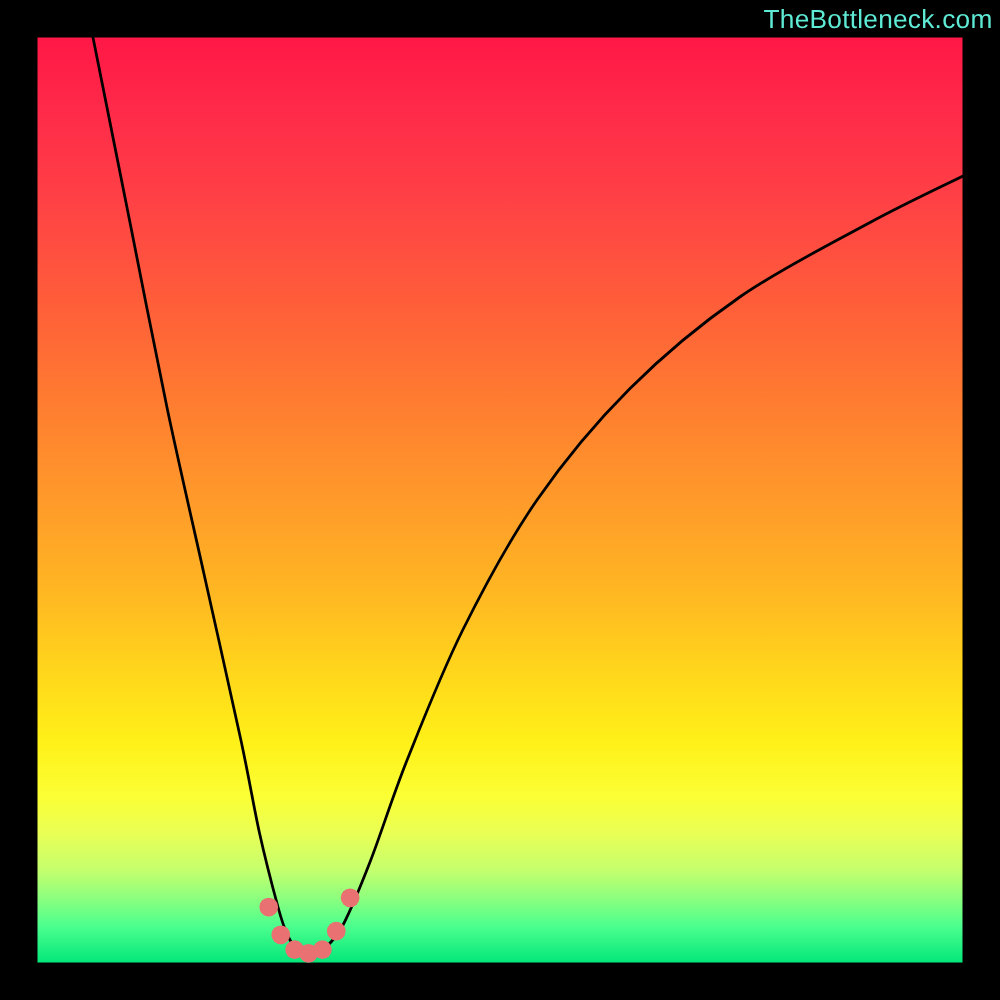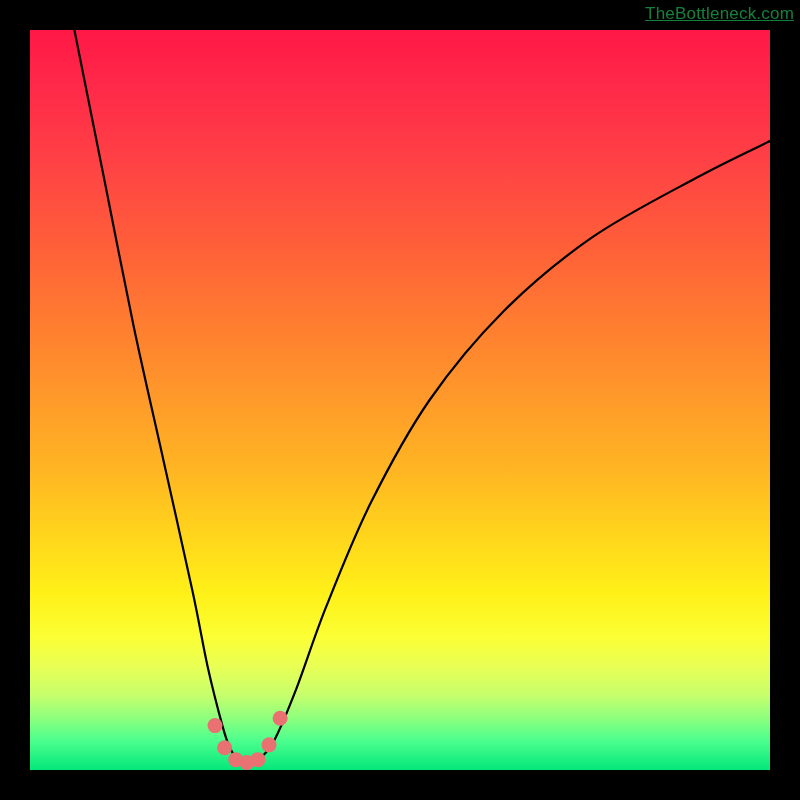--- a/index.html
+++ b/index.html
@@ -50,26 +50,25 @@
     left: 0;
     top: 0;
     width: 740px;
     height: 740px;
     overflow: visible;
   }
   .watermark {
     position: absolute;
     top: 4px;
     right: 6px;
-    color: #15803d;
-    font-size: 17px;
+    color: #5eead4;
+    font-size: 21px;
     font-weight: 500;
     letter-spacing: 0.2px;
     user-select: none;
-    text-decoration: underline;
   }
 </style>
 </head>
 <body>
 
 <div class="frame">
   <div class="plot-area"></div>
   <svg class="curve" viewBox="0 0 740 740" preserveAspectRatio="none">
     <path id="curve-path" fill="none" stroke-width="2.2" stroke-linecap="round" d="M 44.4,0 C 49.135999999999996,23.68 64.52799999999999,100.64 74,148 C 83.47200000000001,195.36 94.12800000000001,251.008 103.60000000000001,296 C 113.072,340.992 123.72799999999998,386.576 133.2,429.2 C 142.672,471.82399999999996 155.696,529.2479999999999 162.8,562.4 C 169.90400000000002,595.552 172.864,615.088 177.6,636.4 C 182.33599999999998,657.712 188.848,682.576 192.4,695.6 C 195.952,708.624 197.43200000000002,712.472 199.8,717.8 C 202.168,723.1279999999999 204.83200000000002,726.5319999999999 207.20000000000002,728.9 C 209.568,731.268 212.232,732.008 214.6,732.6 C 216.968,733.192 219.632,733.192 222,732.6 C 224.368,732.008 225.848,732.452 229.4,728.9 C 232.952,725.348 238.28000000000003,721.648 244.20000000000002,710.4 C 250.12,699.1519999999999 258.11199999999997,679.912 266.4,658.6 C 274.688,637.288 284.15999999999997,606.8000000000001 296,577.2 C 307.84000000000003,547.6 323.824,506.752 340.40000000000003,473.6 C 356.97600000000006,440.44800000000004 378.288,400.784 399.6,370 C 420.91200000000003,339.216 447.552,307.248 473.6,281.2 C 499.648,255.152 531.616,228.51200000000006 562.4,207.20000000000005 C 593.184,185.88800000000003 637.584,163.392 666,148 C 694.416,132.608 728.16,116.92 740,111" stroke="#000000"></path>
     <g id="markers">

